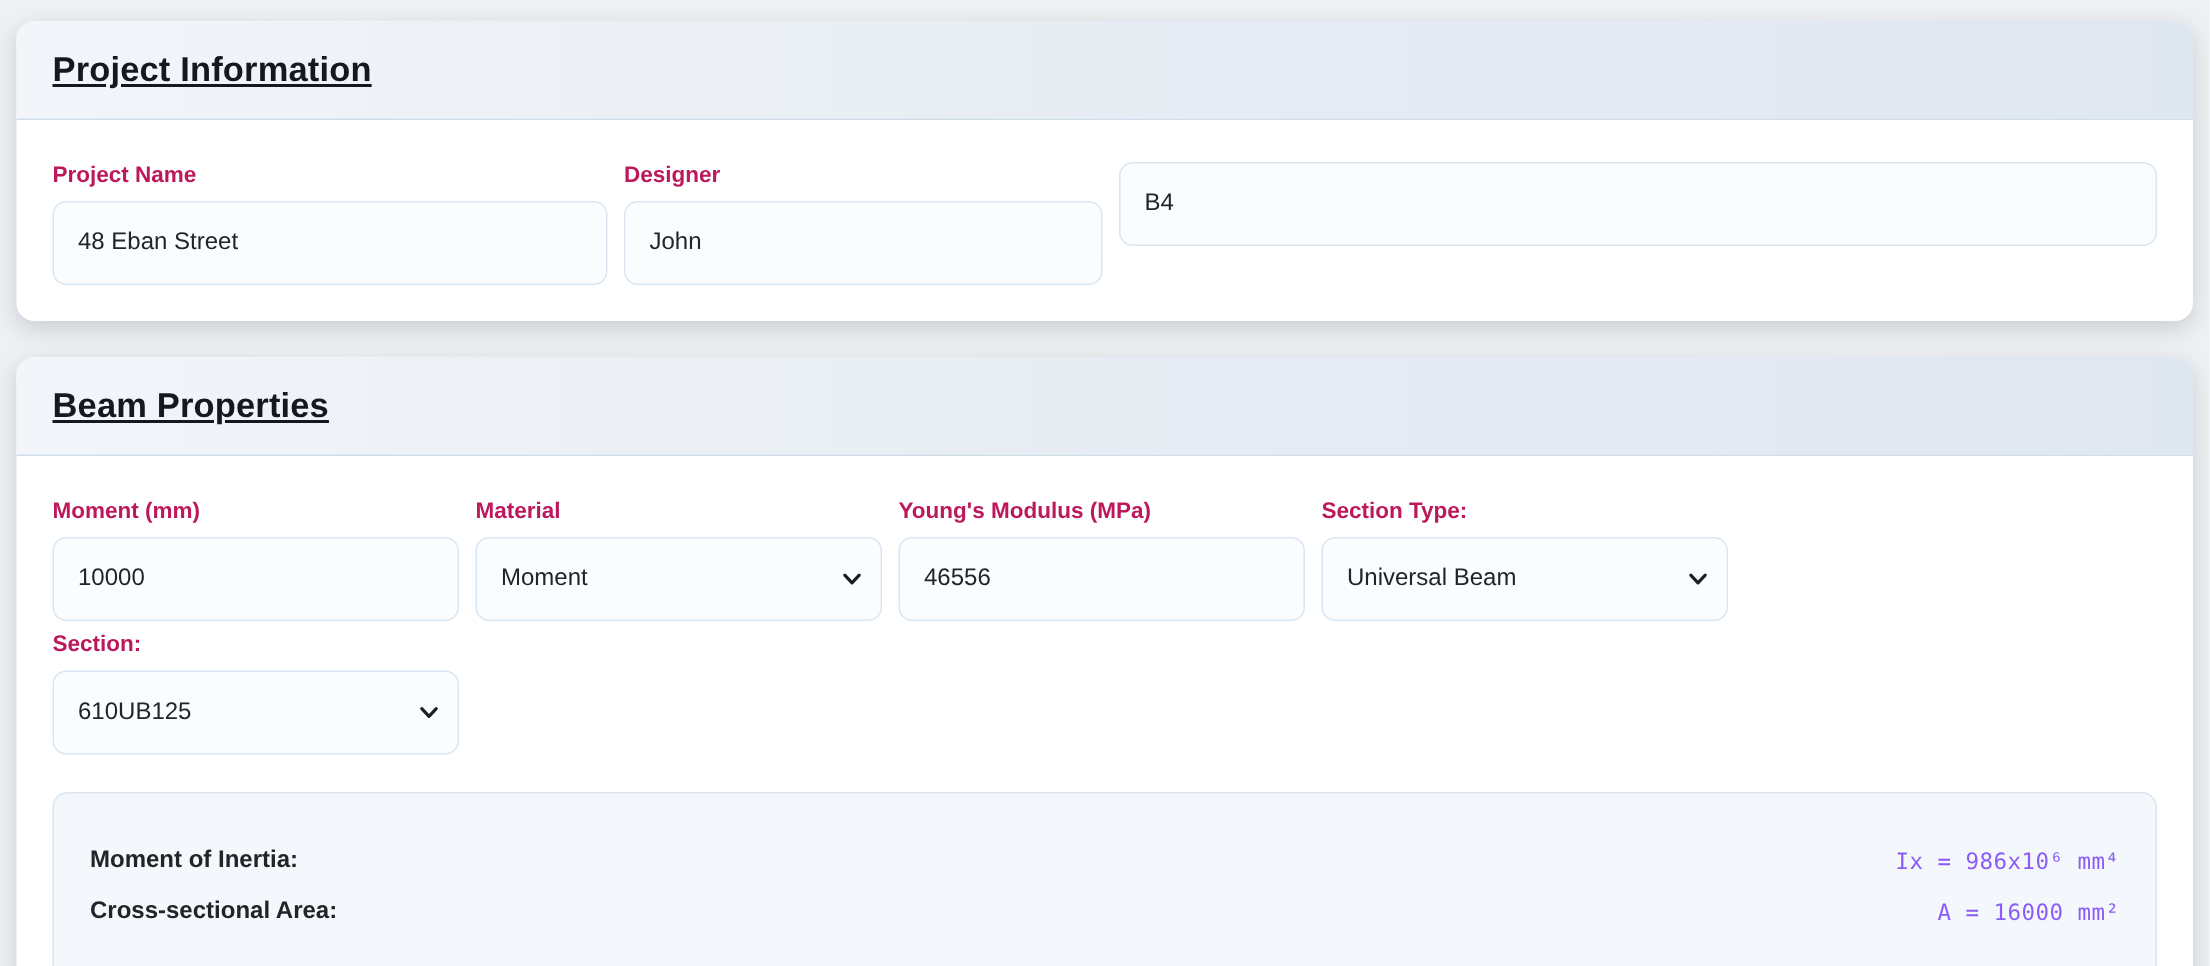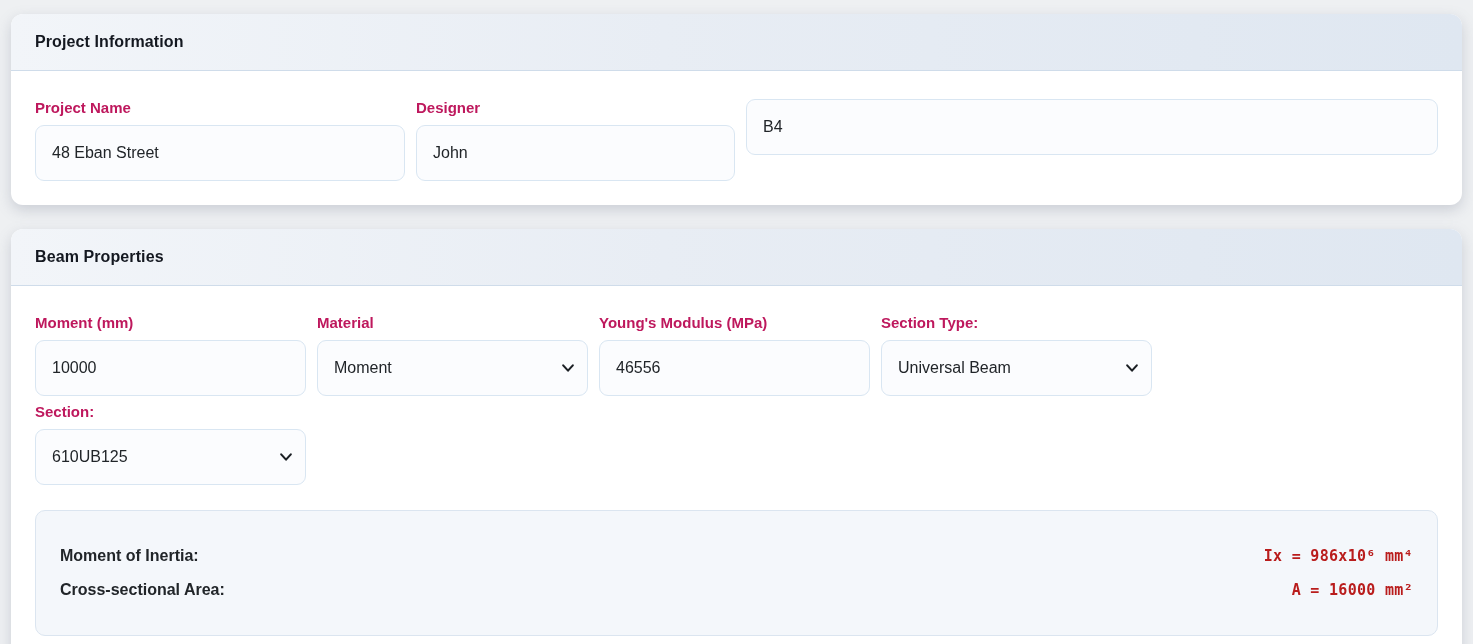--- a/index.html
+++ b/index.html
@@ -26,24 +26,25 @@
 
   .card + .card { margin-top: 24px; }
 
   .card-header {
     padding: 19px 24px;
     background: linear-gradient(to right, #f2f5f9 0%, #e8edf4 45%, #dfe7f1 100%);
     border-bottom: 1px solid #cfdcea;
   }
 
   .card-title {
-    font-size: 16px;
+    font-size: 23px;
     font-weight: 700;
     color: #141820;
     letter-spacing: 0.1px;
+    text-decoration: underline;
   }
 
   .card-body { padding: 28px 24px 24px; }
 
   .field-grid-project {
     display: grid;
     grid-template-columns: 370px 319px 1fr;
     gap: 11px;
   }
 
@@ -115,22 +116,22 @@
 
   .result-label {
     font-size: 16px;
     font-weight: 700;
     color: #212529;
   }
 
   .result-value {
     font-family: "DejaVu Sans Mono", monospace;
     font-size: 15px;
-    font-weight: 700;
-    color: #b91c1c;
+    font-weight: 400;
+    color: #8b5cf6;
     letter-spacing: 0.3px;
   }
 </style>
 </head>
 <body>
 
 <section class="card">
   <div class="card-header">
     <h2 class="card-title">Project Information</h2>
   </div>

